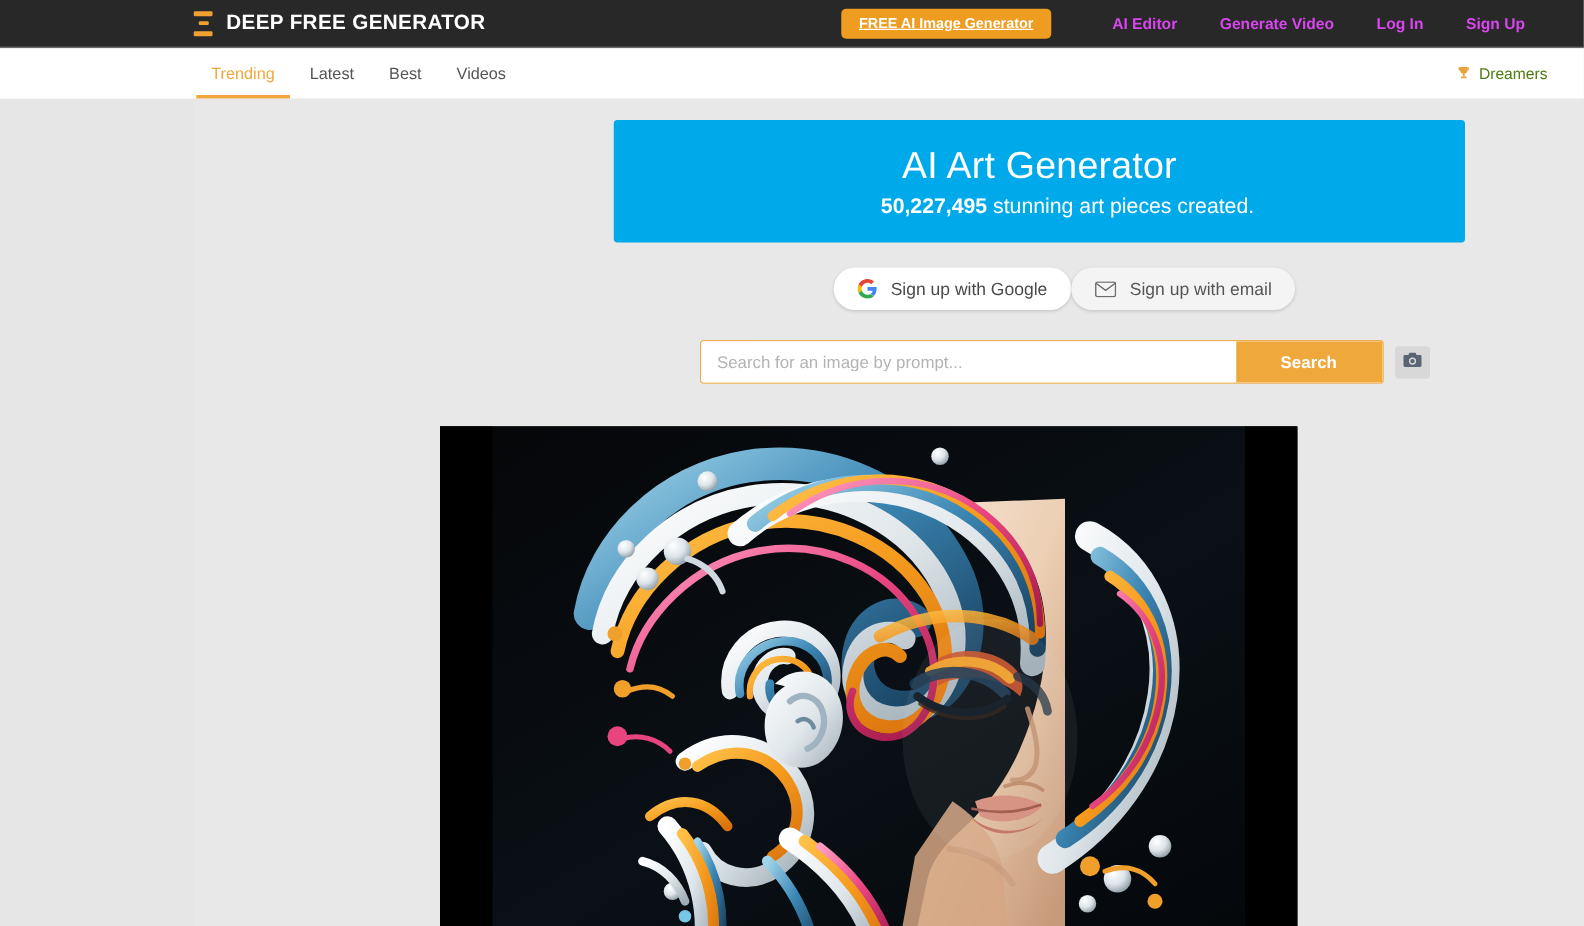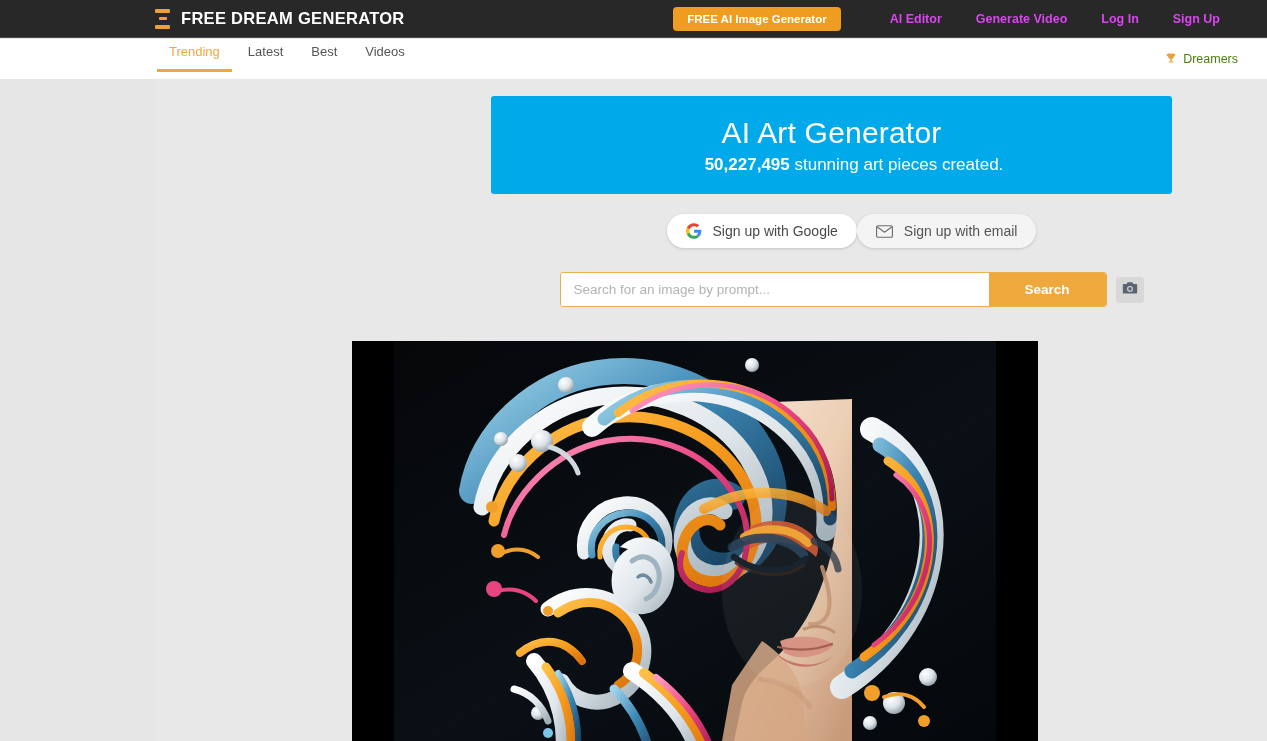--- a/index.html
+++ b/index.html
@@ -67,20 +67,21 @@
     color: #ffffff;
     font-size: 11.5px;
     font-weight: bold;
     padding: 6px 14px;
     border-radius: 4px;
     border: none;
     cursor: pointer;
     white-space: nowrap;
     font-family: "Liberation Sans", sans-serif;
     margin-right: 32px;
+    text-decoration: underline;
   }
 
   .hdr-link {
     color: #d946ef;
     font-size: 12.5px;
     font-weight: bold;
     text-decoration: none;
     white-space: nowrap;
     cursor: pointer;
     padding: 0 17px;
@@ -94,21 +95,21 @@
     height: 40px;
     background: #ffffff;
     display: flex;
     align-items: center;
   }
 
   #sub-nav-tabs {
     position: absolute;
     left: 155px;
     display: flex;
-    align-items: flex-start;
+    align-items: center;
     height: 54px;
   }
 
   .tab {
     position: relative;
     font-size: 13px;
     color: #555555;
     padding: 0 14px;
     height: 40px;
     line-height: 40px;
@@ -281,21 +282,21 @@
 <body>
 
 <div id="top-header">
 
   <div id="brand">
     <span id="logo-mark">
       <i></i>
         <i></i>
         <i></i>
     </span>
-    <span id="brand-title">FREE DREAM GENERATOR</span>
+    <span id="brand-title">DEEP FREE GENERATOR</span>
   </div>
 
   <div id="header-nav">
     <button id="free-gen-btn">FREE AI Image Generator</button>
     <a class="hdr-link">AI Editor</a>
     <a class="hdr-link">Generate Video</a>
     <a class="hdr-link">Log In</a>
     <a class="hdr-link">Sign Up</a>
   </div>
 </div>

